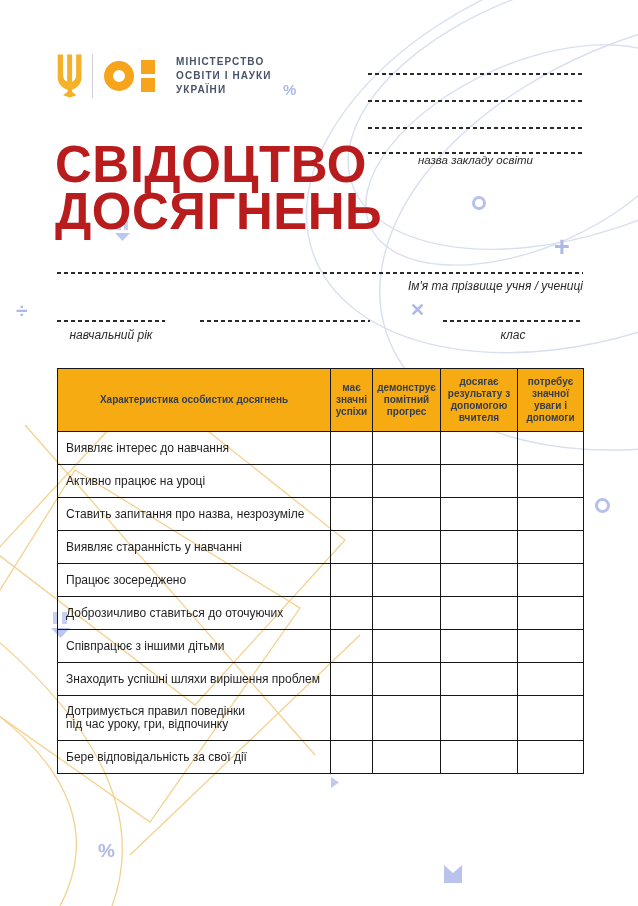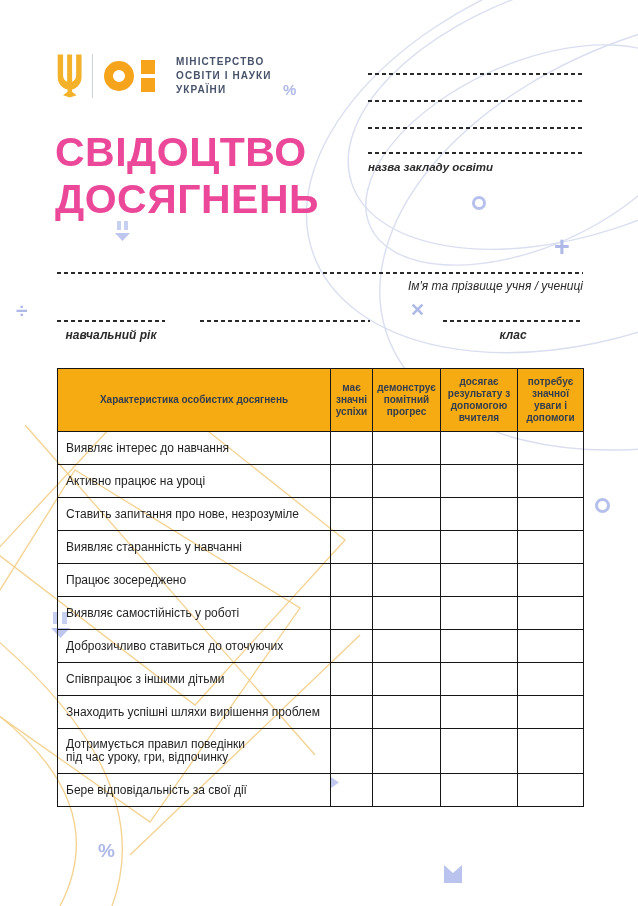--- a/index.html
+++ b/index.html
@@ -16,36 +16,36 @@
   .logo-wrap { position:absolute; left:55px; top:50px; height:52px; display:flex; align-items:center; }
   .trident-svg { width:27px; height:48px; }
   .logo-divider { width:1px; height:44px; background:#ccd1da; margin:0 11px 0 10px; }
   .mon-ring { width:30px; height:30px; border:9px solid #f6a41c; border-radius:50%; box-sizing:border-box; }
   .mon-colon { display:flex; flex-direction:column; justify-content:space-between; height:32px; margin-left:7px; }
   .mon-colon span { width:14px; height:14px; background:#f6a41c; display:block; }
   .ministry-text { margin-left:21px; font-size:10px; font-weight:bold; letter-spacing:1.1px;
                    color:#47536b; line-height:14px; }
 
   
-  .doc-title { position:absolute; left:55px; top:129px; font-size:41px; font-weight:bold;
-               color:#ec4899; line-height:47px; letter-spacing:0.5px; }
+  .doc-title { position:absolute; left:55px; top:141px; font-size:51px; font-weight:bold;
+               color:#b91c1c; line-height:47px; letter-spacing:0.5px; }
 
   
   .dash { position:absolute; height:2px;
           background:repeating-linear-gradient(90deg,#2a2a2a 0 4px,transparent 4px 7px); }
   .fieldlabel { position:absolute; font-style:italic; font-size:11.5px; color:#2b2b2b; }
 
   .inst-line { left:368px; width:215px; }
-  .inst-label { left:368px; width:215px; top:161px; text-align:left;font-weight:bold; }
+  .inst-label { left:368px; width:215px; top:154px; text-align:center; }
 
   .name-line { left:57px; top:272px; width:526px; }
   .name-label { left:57px; width:526px; top:279px; text-align:right; font-size:12px; }
 
   .sub-line  { top:320px; }
-  .sub-label { top:328px; text-align:center; font-size:12px;font-weight:bold; }
+  .sub-label { top:328px; text-align:center; font-size:12px; }
 
   
   table.ach { position:absolute; left:57px; top:368px; width:526px;
               border-collapse:collapse; table-layout:fixed; }
   table.ach th, table.ach td { border:1px solid #161616; }
   table.ach thead th {
     background:#f6ab13; color:#343d4e; font-size:10px; font-weight:bold;
     text-align:center; vertical-align:middle; padding:4px 2px; line-height:12px; height:54px;
   }
   table.ach td.desc { font-size:12px; padding:9px 8px; vertical-align:middle;
@@ -167,42 +167,35 @@
           <td></td>
         </tr>
         <tr>
           <td class="desc">Активно працює на уроці</td>
           <td></td>
           <td></td>
           <td></td>
           <td></td>
         </tr>
         <tr>
-          <td class="desc">Ставить запитання про нове, незрозуміле</td>
+          <td class="desc">Ставить запитання про назва, незрозуміле</td>
           <td></td>
           <td></td>
           <td></td>
           <td></td>
         </tr>
         <tr>
           <td class="desc">Виявляє старанність у навчанні</td>
           <td></td>
           <td></td>
           <td></td>
           <td></td>
         </tr>
         <tr>
           <td class="desc">Працює зосереджено</td>
-          <td></td>
-          <td></td>
-          <td></td>
-          <td></td>
-        </tr>
-        <tr>
-          <td class="desc">Виявляє самостійність у роботі</td>
           <td></td>
           <td></td>
           <td></td>
           <td></td>
         </tr>
         <tr>
           <td class="desc">Доброзичливо ставиться до оточуючих</td>
           <td></td>
           <td></td>
           <td></td>

